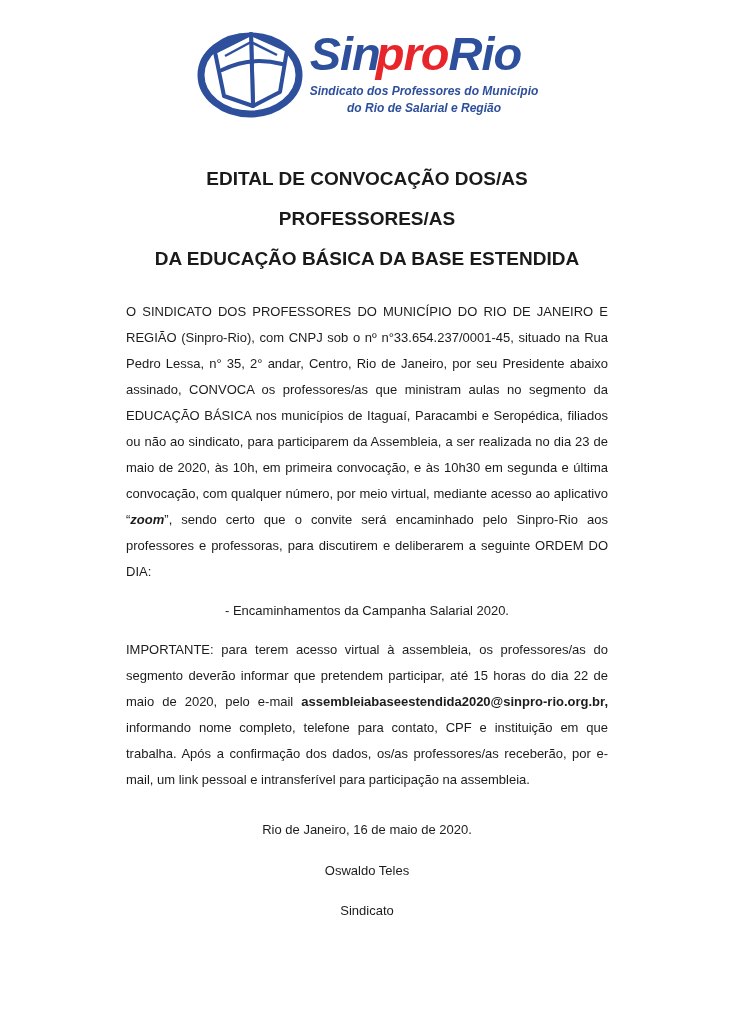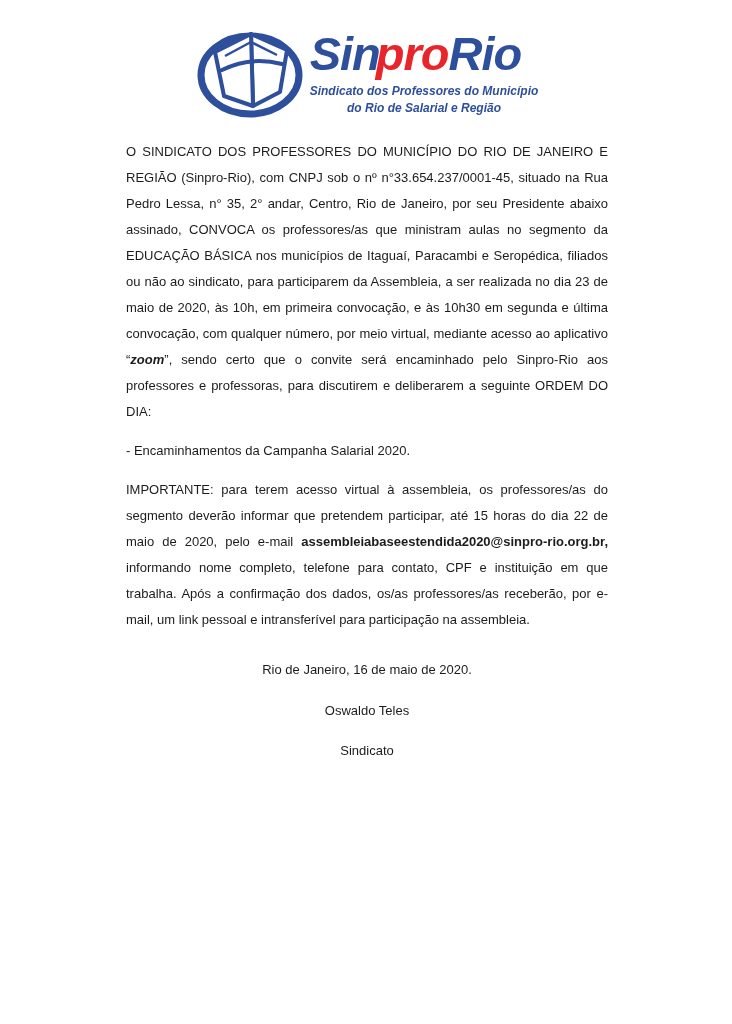--- a/index.html
+++ b/index.html
@@ -53,21 +53,21 @@
     line-height: 40px;
     color: #1a1a1a;
   }
   .doc-title .title-line { display: block; }
   
   .doc-body {
     margin: 20px 60px 0 62px;
     font-size: 13px;
     line-height: 26px;
   }
-  .para { margin: 0 0 13px 0; }
+  .para { margin: 0 0 13px 0; text-align: center; }
   .justify { text-align: justify; }
   .centered { text-align: center; }
   .place-date { margin-top: 24px; margin-bottom: 15px; }
   .sig { margin-top: 14px; margin-bottom: 14px; }
   .zoom-word { font-weight: bold; font-style: italic; }
   .email-bold { font-weight: bold; }
 </style>
 </head>
 <body>
 
@@ -86,20 +86,24 @@
     </span>
     <div class="logo-text">
       <div class="wordmark"><span class="wm-sin">Sin</span><span class="wm-pro">pro</span><span class="wm-rio">Rio</span></div>
       <div class="tagline">
         <span>Sindicato dos Professores do Município</span><br>
         <span>do Rio de Salarial e Região</span>
       </div>
     </div>
   </header>
 
+  <h1 class="doc-title">
+    <span class="title-line">EDITAL DE CONVOCAÇÃO DOS/AS PROFESSORES/AS</span>
+    <span class="title-line">DA EDUCAÇÃO BÁSICA DA BASE ESTENDIDA</span>
+  </h1>
 
   <main class="doc-body">
 
     <p class="para justify"><span>O SINDICATO DOS PROFESSORES DO MUNICÍPIO DO RIO DE JANEIRO E REGIÃO (Sinpro-Rio), com CNPJ sob o nº n°33.654.237/0001-45, situado na Rua Pedro Lessa, n° 35, 2° andar, Centro, Rio de Janeiro, por seu Presidente abaixo assinado, CONVOCA os professores/as que ministram aulas no segmento da EDUCAÇÃO BÁSICA nos municípios de Itaguaí, Paracambi e Seropédica,  filiados ou não ao sindicato, para participarem da Assembleia, a ser realizada no dia 23 de maio de 2020, às 10h, em primeira convocação, e às 10h30  em segunda e última convocação, com qualquer número, por meio virtual, mediante acesso ao aplicativo “</span><span class="zoom-word">zoom</span><span>”, sendo certo que o convite será encaminhado pelo Sinpro-Rio aos professores e professoras, para discutirem e deliberarem a seguinte ORDEM DO DIA:</span></p>
 
     <p class="para">- Encaminhamentos da Campanha Salarial 2020.</p>
 
     <p class="para justify"><span>IMPORTANTE: para terem acesso virtual à assembleia, os professores/as do segmento deverão informar que pretendem participar, até 15 horas do dia 22 de maio de 2020, pelo e-mail </span><span class="email-bold">assembleiabaseestendida2020@sinpro-rio.org.br,</span><span>  informando nome completo, telefone para contato, CPF e instituição em que trabalha. Após a confirmação dos dados, os/as professores/as receberão, por e-mail, um link pessoal e intransferível para participação na assembleia.</span></p>
 
 

